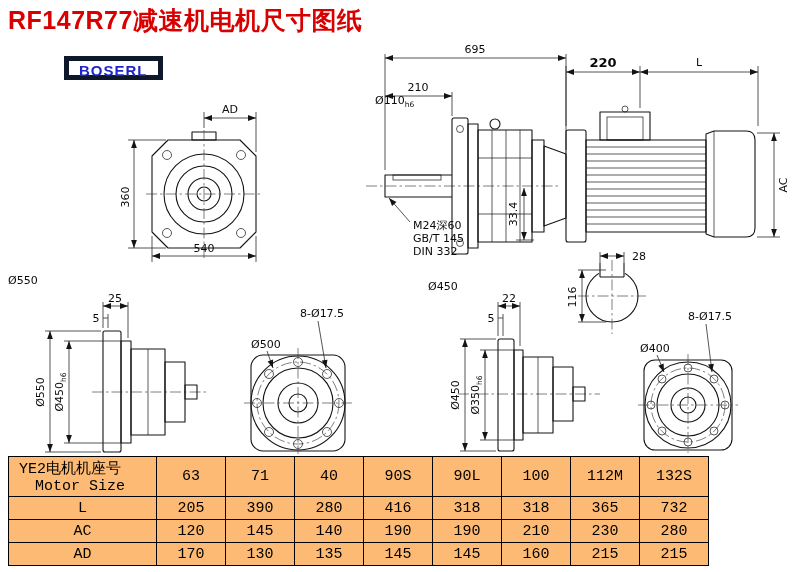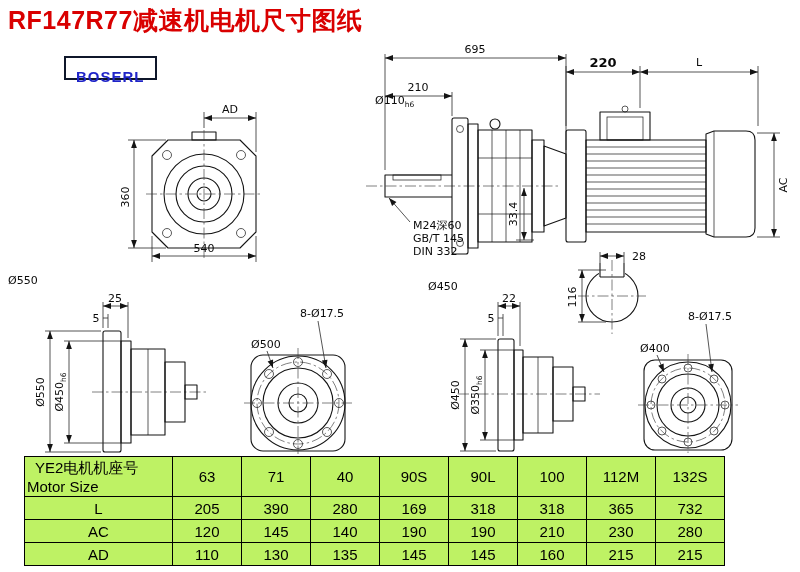--- a/index.html
+++ b/index.html
@@ -1,38 +1,38 @@
 <!DOCTYPE html>
 <html><head>
 <meta charset="utf-8">
 <style>
   * { margin:0; padding:0; box-sizing:border-box; }
   html,body { background:#fff; }
   .sheet { position:relative; width:800px; height:572px; background:#fff; overflow:hidden;
            font-family:"Liberation Sans",sans-serif; }
   .title { position:absolute; left:8px; top:4px; font-size:25px; font-weight:bold;
            color:#d90000; letter-spacing:.5px; white-space:nowrap; }
-  .logo  { position:absolute; left:64px; top:56px; border:2px solid #0f172a; padding:9px 10px;
+  .logo  { position:absolute; left:64px; top:56px; border:5px solid #0f172a; padding:0 10px;
            height:24px; line-height:20px; color:#1f24c8; font-weight:bold; font-size:15px;
            letter-spacing:1px; background:#fff; }
   svg.draw { position:absolute; left:0; top:0; }
   .ln { stroke:#141414; stroke-width:1.1; fill:none; stroke-linejoin:round; }
   .lt { stroke:#141414; stroke-width:.7; fill:none; }
   .dim{ stroke:#2a2a2a; stroke-width:.8; fill:none; }
   .cl { stroke:#3a3a3a; stroke-width:.65; fill:none; stroke-dasharray:11 3 2.5 3; }
   text.d { font-family:"DejaVu Sans",sans-serif; font-size:11px; fill:#0a0a0a; }
   text.db { font-size:13px; font-weight:bold; }
-  .size-table { position:absolute; left:24px; top:456px; border-collapse:collapse;
-                table-layout:fixed; background:#bef264; }
+  .size-table { position:absolute; left:8px; top:456px; border-collapse:collapse;
+                table-layout:fixed; background:#fdba74;font-family:Liberation Mono, monospace; }
   .size-table th,.size-table td { border:1px solid #000; text-align:center; font-size:15px;
                 color:#000; font-weight:normal; height:23px; padding:0 2px; }
   .size-table tr.hdr th { height:40px; }
   .size-table th.lbl { text-align:left; }
   .size-table th.lbl .cn { margin-left:8px; }
-  .size-table th.lbl .en { }
+  .size-table th.lbl .en { margin-left:24px; }
 </style>
 </head>
 <body>
 
 <div class="sheet">
 
   <svg class="draw" width="800" height="456" viewBox="0 0 800 456">
     <defs>
       <marker id="me" markerWidth="12" markerHeight="10" refX="11" refY="5" orient="auto">
         <path d="M1,1.4 L11,5 L1,8.6 Z" fill="#141414"></path>
@@ -243,40 +243,40 @@
         <th>90L</th>
         <th>100</th>
         <th>112M</th>
         <th>132S</th>
       </tr>
       <tr>
         <td>L</td>
         <td>205</td>
         <td>390</td>
         <td>280</td>
-        <td>169</td>
+        <td>416</td>
         <td>318</td>
         <td>318</td>
         <td>365</td>
         <td>732</td>
       </tr>
       <tr>
         <td>AC</td>
         <td>120</td>
         <td>145</td>
         <td>140</td>
         <td>190</td>
         <td>190</td>
         <td>210</td>
         <td>230</td>
         <td>280</td>
       </tr>
       <tr>
         <td>AD</td>
-        <td>110</td>
+        <td>170</td>
         <td>130</td>
         <td>135</td>
         <td>145</td>
         <td>145</td>
         <td>160</td>
         <td>215</td>
         <td>215</td>
       </tr>
     </tbody>
   </table>

